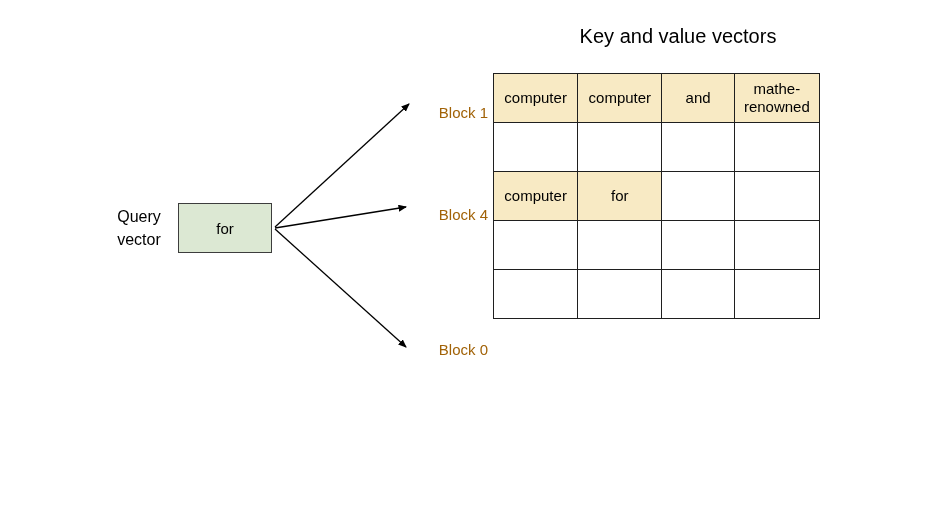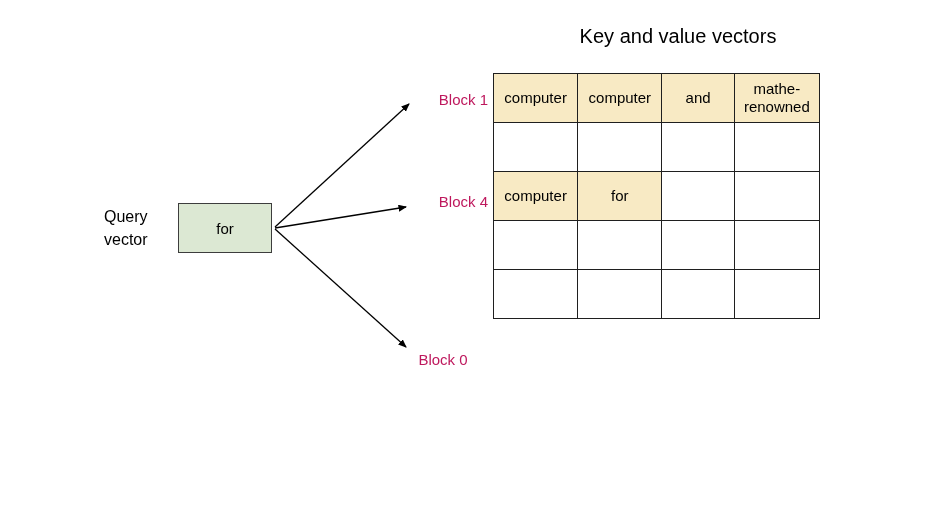--- a/index.html
+++ b/index.html
@@ -29,20 +29,21 @@
     line-height:22px;
     color:#000;
   }
   .query-label{
     position:absolute;
     left:104px; top:205px; width:70px;
     font-size:16px;
     line-height:23px;
     white-space:pre-line;
     color:#000;
+    text-align:center;
   }
   .query-box{
     position:absolute;
     left:178px; top:203px;
     width:94px; height:50px;
     background:var(--greenfill);
     border:1.5px solid #3d3d3d;
     box-sizing:border-box;
     display:flex;
     align-items:center;
@@ -54,25 +55,26 @@
     left:0; top:0;
     width:952px; height:531px;
     pointer-events:none;
   }
   .block-label{
     position:absolute;
     left:398px; width:90px;
     text-align:right;
     font-size:15px;
     line-height:20px;
-    color:#be185d;
+    color:#a16207;
+    margin-top:13px;
   }
   .block-label.b1{top:90px;}
   .block-label.b2{top:192px;}
-  .block-label.b0{top:350px;text-align:center;}
+  .block-label.b0{top:327px;}
   .kv-table{
     position:absolute;
     left:493px; top:73px;
     border-collapse:collapse;
     table-layout:fixed;
   }
   .kv-table td{
     width:93px;
     height:48px;
     border:1.5px solid var(--tborder);

